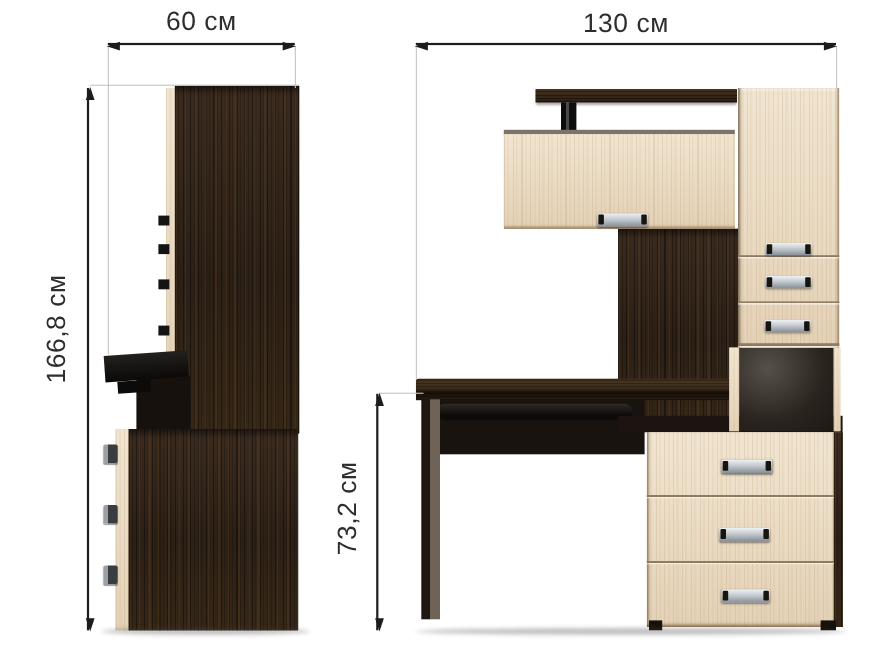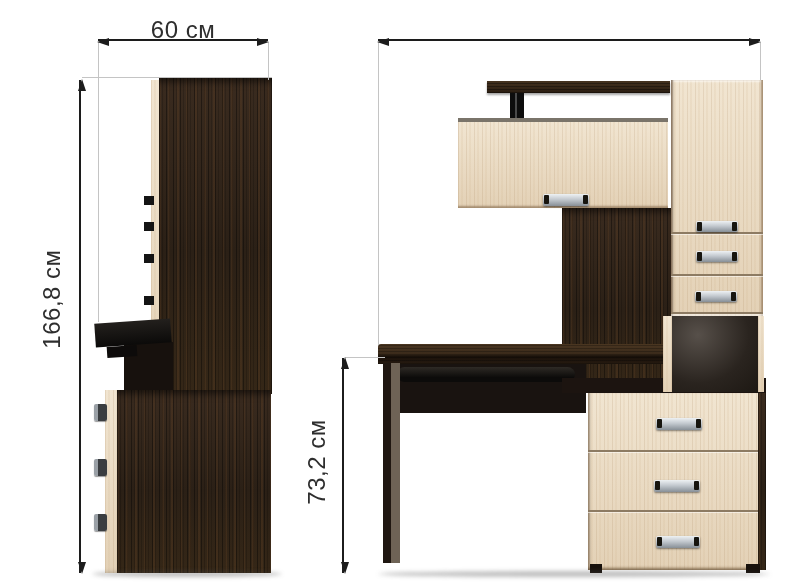--- a/index.html
+++ b/index.html
@@ -147,17 +147,18 @@
   <div class="abs ext" style="left:82px; top:77px; width:190px; height:1px;"></div>
   <div class="abs ext" style="left:378px; top:42px; width:1px; height:303px;"></div>
   <div class="abs ext" style="left:760px; top:42px; width:1px; height:38px;"></div>
   <div class="abs ext" style="left:345px; top:357px; width:40px; height:1px;"></div>
 
   <div class="abs dim-h" style="left:98px; top:39px; width:170px;"></div>
   <div class="abs dim-h" style="left:378px; top:39px; width:382px;"></div>
   <div class="abs dim-v" style="left:79px; top:80px; height:493px;"></div>
   <div class="abs dim-v" style="left:342px; top:358px; height:215px;"></div>
 
-  <div class="abs dim-label" style="left:123px; top:16px; width:120px; height:28px;">60 см</div>
+  <div class="abs dim-label" style="left:123px; top:6px; width:120px; height:28px;">60 см</div>
+  <div class="abs dim-label" style="left:509px; top:8px; width:120px; height:28px;">130 см</div>
   <div class="abs dim-label rot" style="left:-13px; top:285px; width:130px; height:28px;">166,8 см</div>
   <div class="abs dim-label rot" style="left:252px; top:448px; width:130px; height:28px;">73,2 см</div>
 
 </div>
 
 </body></html>

